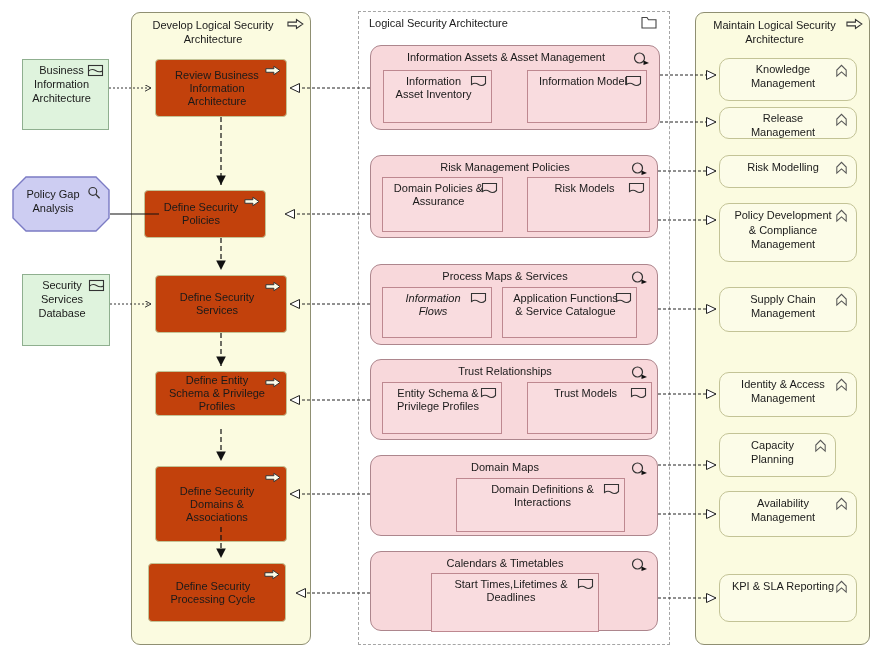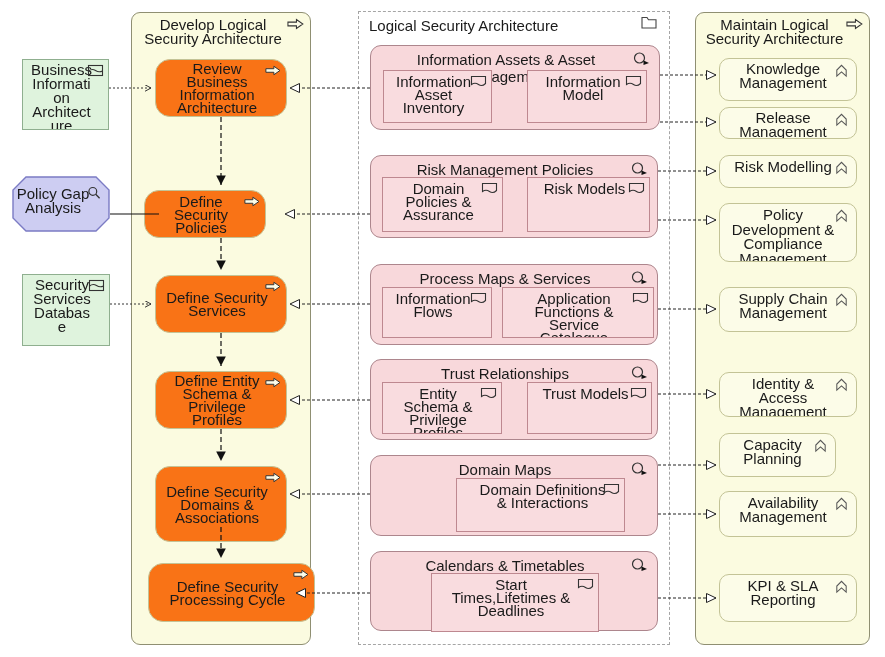--- a/index.html
+++ b/index.html
@@ -1,25 +1,25 @@
 <!DOCTYPE html>
 <html><head>
 <meta charset="utf-8">
 <style>
   html,body{margin:0;padding:0;background:#ffffff;}
   .canvas{position:relative;width:885px;height:657px;background:#fff;
-          font-family:"Liberation Sans",sans-serif;font-size:15px;color:#1a1a1a;overflow:hidden;}
+          font-family:"Liberation Sans",sans-serif;font-size:11px;color:#1a1a1a;overflow:hidden;}
   .abs{position:absolute;box-sizing:border-box;}
 
   
   .container{background:#FBFBE0;border:1px solid #8F8F72;border-radius:9px;}
   .ctitle{position:absolute;top:5px;left:8px;right:24px;text-align:center;line-height:14px;}
 
   
-  .pbox{background:#f97316;border:1px solid #C3C396;border-radius:15px;
+  .pbox{background:#c2410c;border:1px solid #C3C396;border-radius:4px;
         display:flex;align-items:center;justify-content:center;
         text-align:center;line-height:13px;padding:2px 18px 2px 10px;}
   .fbox{background:#FCFCE8;border:1px solid #C3C396;border-radius:10px;
         text-align:center;line-height:14px;padding:4px 20px 0 10px;overflow:hidden;}
 
   
   .lsa{border:1px dashed #A5A5A5;background:#ffffff;}
   .lsa-label{position:absolute;top:5px;left:10px;}
 
   
@@ -97,37 +97,37 @@
       </span>
   </div>
   <div class="abs pbox" style="left:155px;top:275px;width:132px;height:58px;">
     <span>Define Security Services</span>
     <span class="icon-tr">
       <svg width="16" height="11">
           <use href="#i-process"></use>
         </svg>
       </span>
   </div>
-  <div class="abs pbox" style="left:155px;top:371px;width:132px;height:58px;">
+  <div class="abs pbox" style="left:155px;top:371px;width:132px;height:45px;">
     <span>Define Entity Schema &amp; Privilege Profiles</span>
     <span class="icon-tr">
       <svg width="16" height="11">
           <use href="#i-process"></use>
         </svg>
       </span>
   </div>
   <div class="abs pbox" style="left:155px;top:466px;width:132px;height:76px;">
     <span>Define Security Domains &amp; Associations</span>
     <span class="icon-tr">
       <svg width="16" height="11">
           <use href="#i-process"></use>
         </svg>
       </span>
   </div>
-  <div class="abs pbox" style="left:148px;top:563px;width:167px;height:59px;justify-content:flex-end;">
+  <div class="abs pbox" style="left:148px;top:563px;width:138px;height:59px;justify-content:flex-end;">
     <span>Define Security Processing Cycle</span>
     <span class="icon-tr">
       <svg width="16" height="11">
           <use href="#i-process"></use>
         </svg>
       </span>
   </div>
 
   <div class="abs lsa" style="left:358px;top:11px;width:312px;height:634px;">
     <div class="lsa-label">Logical Security Architecture</div>
@@ -189,29 +189,29 @@
   </div>
 
   <div class="abs group" style="left:370px;top:264px;width:288px;height:81px;">
     <div class="gtitle">Process Maps &amp; Services</div>
     <span class="icon-tr" style="right:9px;">
       <svg width="19" height="15">
           <use href="#i-loop"></use>
         </svg>
       </span>
   </div>
-  <div class="abs ibox" style="left:382px;top:287px;width:110px;height:51px;">
+  <div class="abs ibox" style="left:382px;top:287px;width:110px;height:51px;font-style:italic;">
     <span>Information Flows</span>
     <span class="icon-tr" style="top:4px;right:4px;">
       <svg width="17" height="13">
           <use href="#i-repr"></use>
         </svg>
       </span>
   </div>
-  <div class="abs ibox" style="left:502px;top:287px;width:152px;height:51px;">
+  <div class="abs ibox" style="left:502px;top:287px;width:135px;height:51px;">
     <span>Application Functions &amp; Service Catalogue</span>
     <span class="icon-tr" style="top:4px;right:4px;">
       <svg width="17" height="13">
           <use href="#i-repr"></use>
         </svg>
       </span>
   </div>
 
   <div class="abs group" style="left:370px;top:359px;width:288px;height:81px;">
     <div class="gtitle">Trust Relationships</div>

